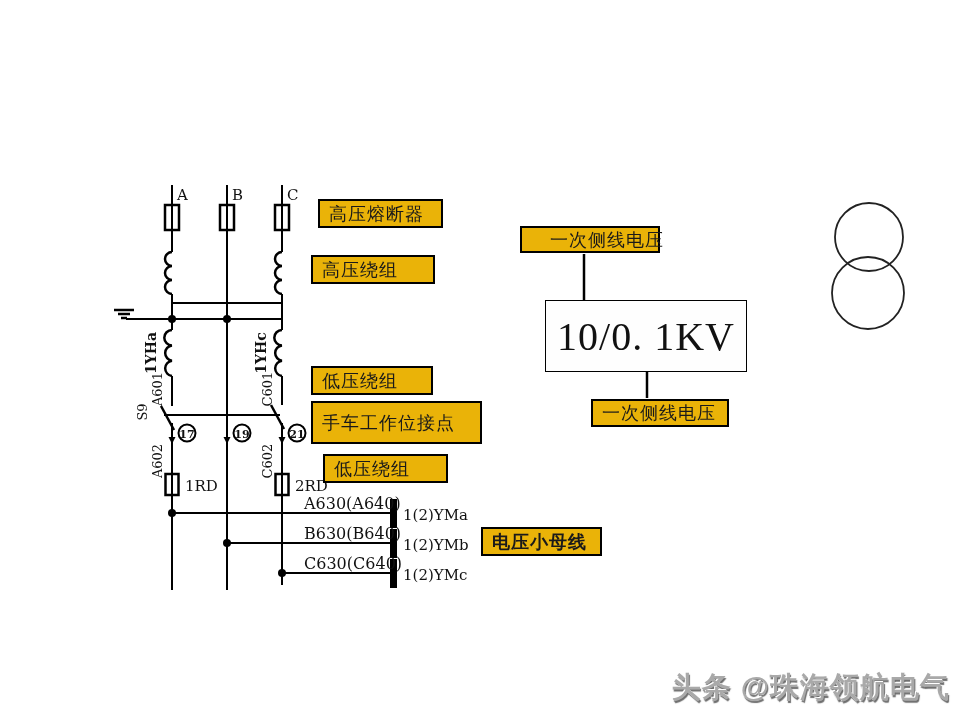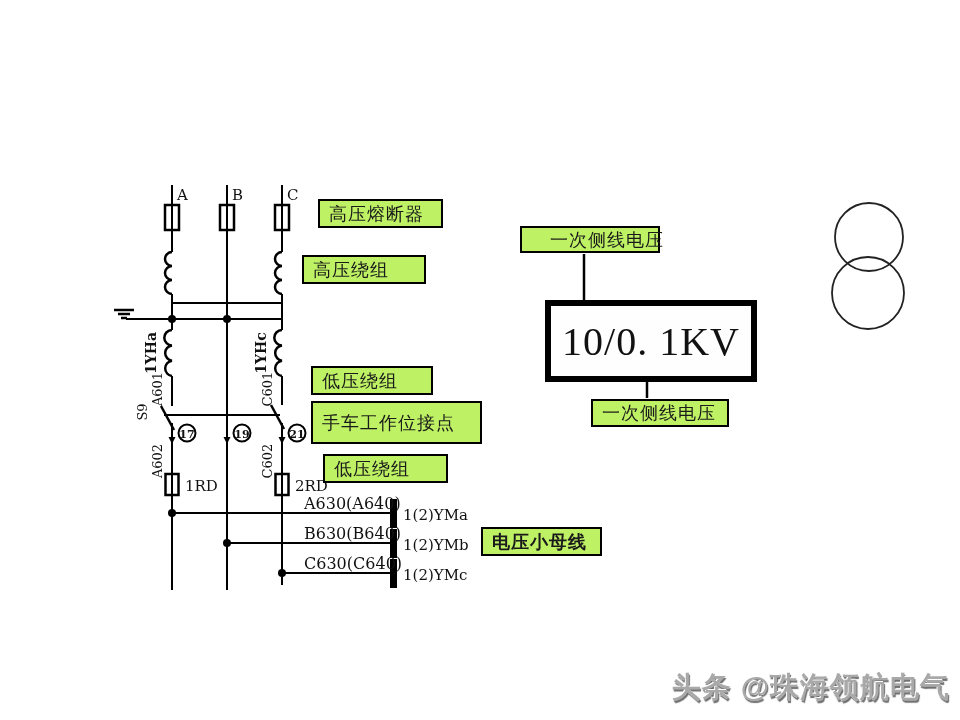--- a/index.html
+++ b/index.html
@@ -6,36 +6,36 @@
   #stage{
     position:relative;width:960px;height:720px;background:#ffffff;overflow:hidden;
     font-family:"Liberation Sans",sans-serif;
   }
   #page-title{
     position:absolute;left:287px;top:95px;font-size:22px;color:#2a2a2a;
     letter-spacing:1px;white-space:nowrap;
   }
   svg{position:absolute;left:0;top:0;}
   .callout{
-    position:absolute;background:#bef264;border:2px solid #000;
+    position:absolute;background:#eab308;border:2px solid #000;
     color:#1a1a1a;font-size:18px;letter-spacing:1px;
     display:flex;align-items:center;padding-left:9px;box-sizing:border-box;
     white-space:nowrap;
   }
   .co-hvfuse{left:318px;top:199px;width:125px;height:29px;}
-  .co-hvwind{left:302px;top:255px;width:124px;height:29px;}
+  .co-hvwind{left:311px;top:255px;width:124px;height:29px;}
   .co-lvwind{left:311px;top:334px;width:122px;height:29px;margin-top:32px;}
   .co-handcart{left:311px;top:401px;width:171px;height:43px;}
   .co-lvfuse{left:323px;top:454px;width:125px;height:29px;}
   .co-vbus{left:481px;top:527px;width:121px;height:29px;font-weight:bold;}
   .co-priv{left:520px;top:226px;width:140px;height:27px;padding-left:28px;}
   .co-secv{left:591px;top:399px;width:138px;height:28px;}
   #ratio-box{
     position:absolute;left:545px;top:300px;width:200px;height:70px;
-    background:#fefefe;border:6px solid #000000;
+    background:#fefefe;border:1px solid #000000;
     display:flex;align-items:center;justify-content:center;
   }
   #ratio-text{
     font-family:"Liberation Serif","DejaVu Serif",serif;
     font-size:40px;color:#111;letter-spacing:1px;white-space:pre;
   }
   #watermark{
     position:absolute;left:640px;top:668px;width:310px;height:36px;
     text-align:right;font-size:29px;font-weight:bold;letter-spacing:1px;
     color:#a9a9a9;

